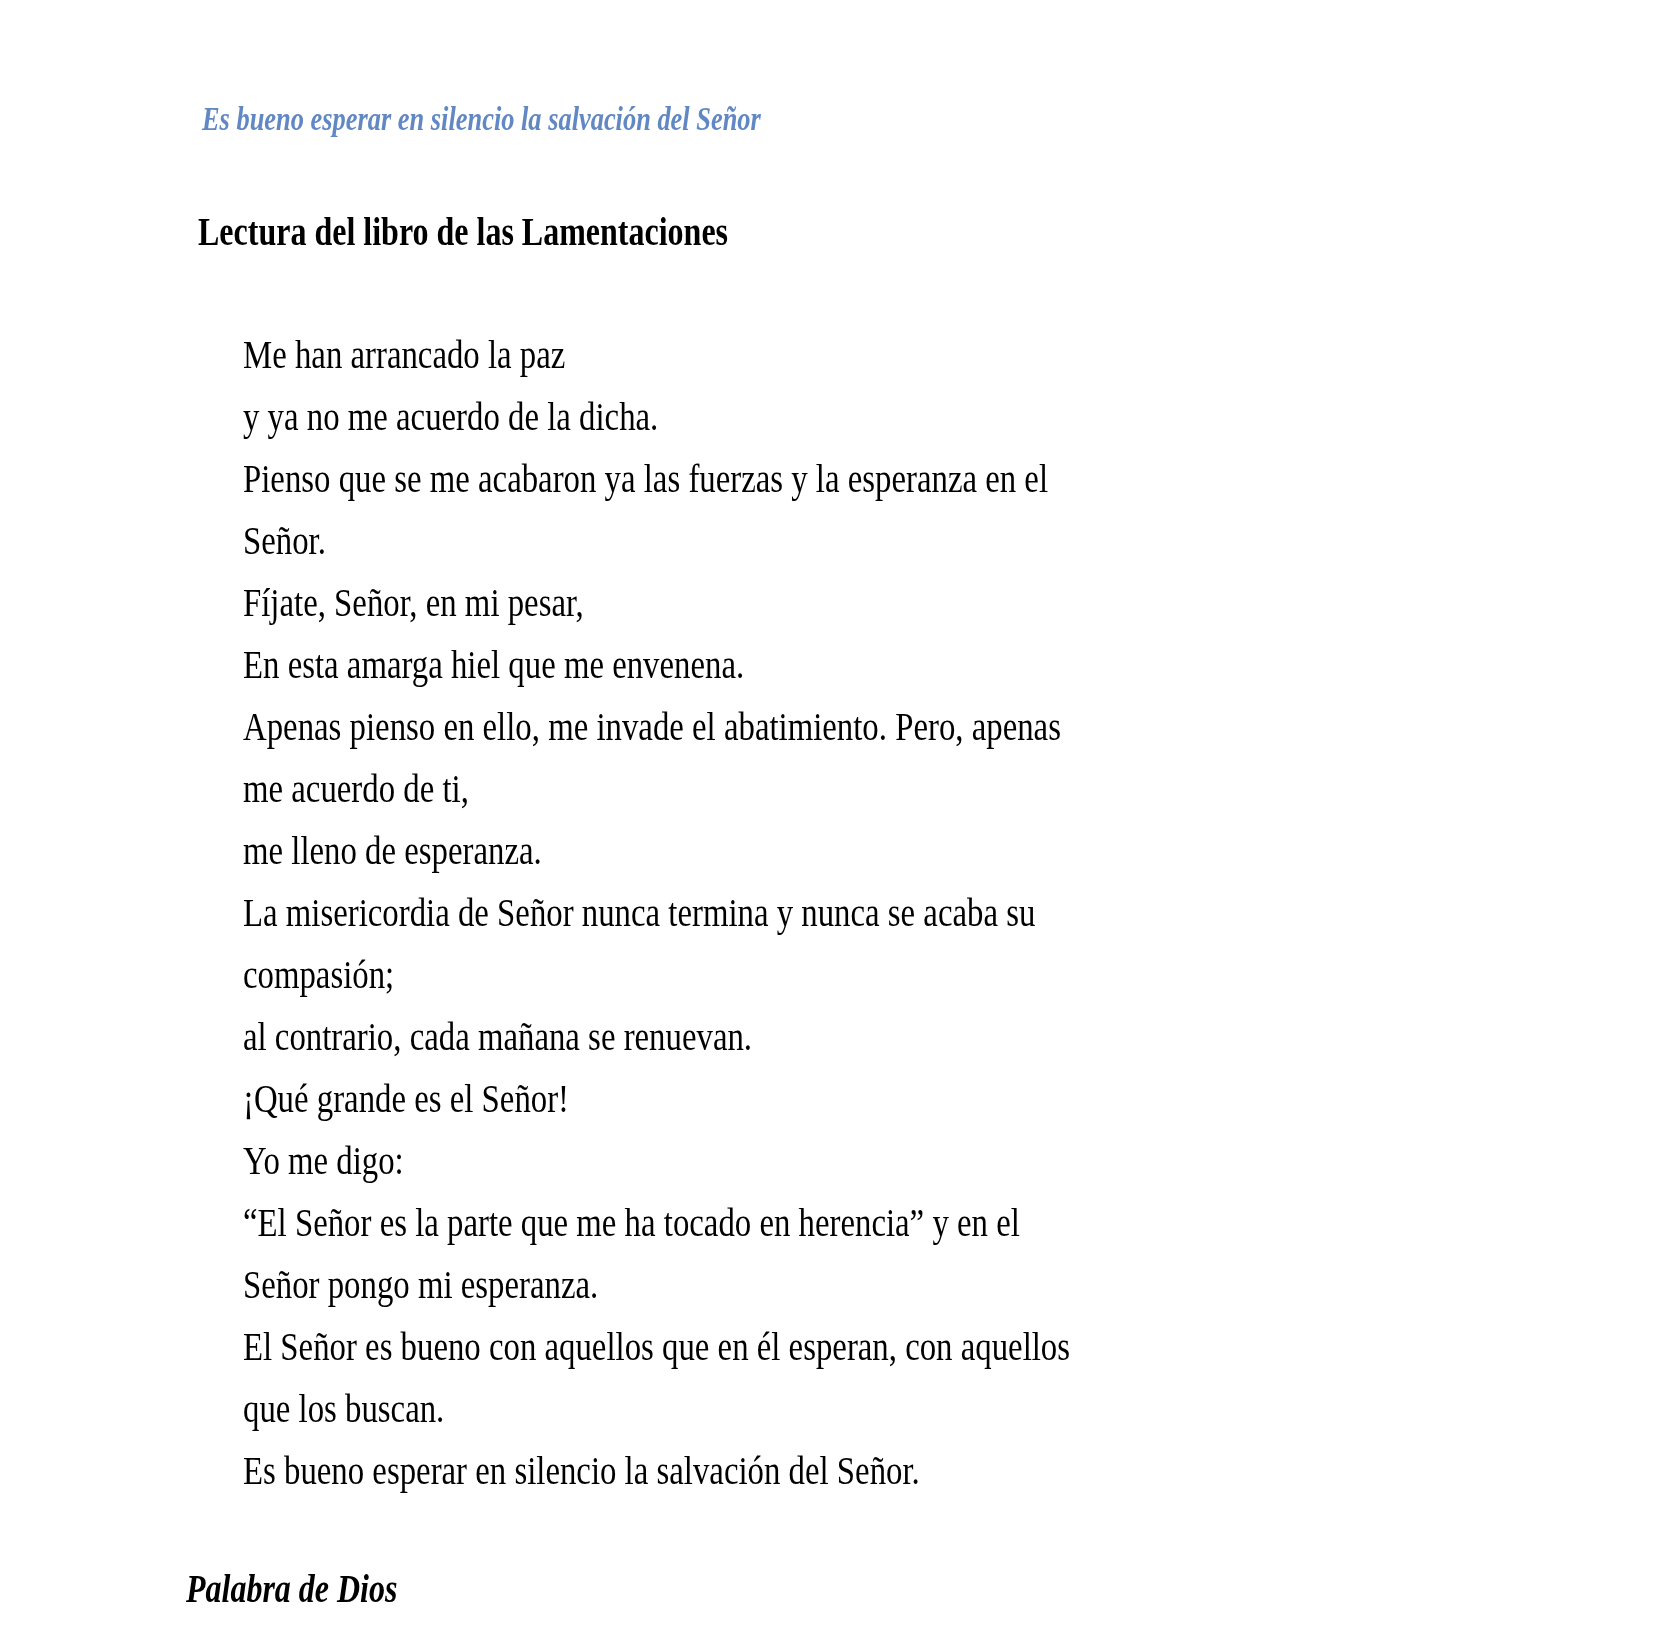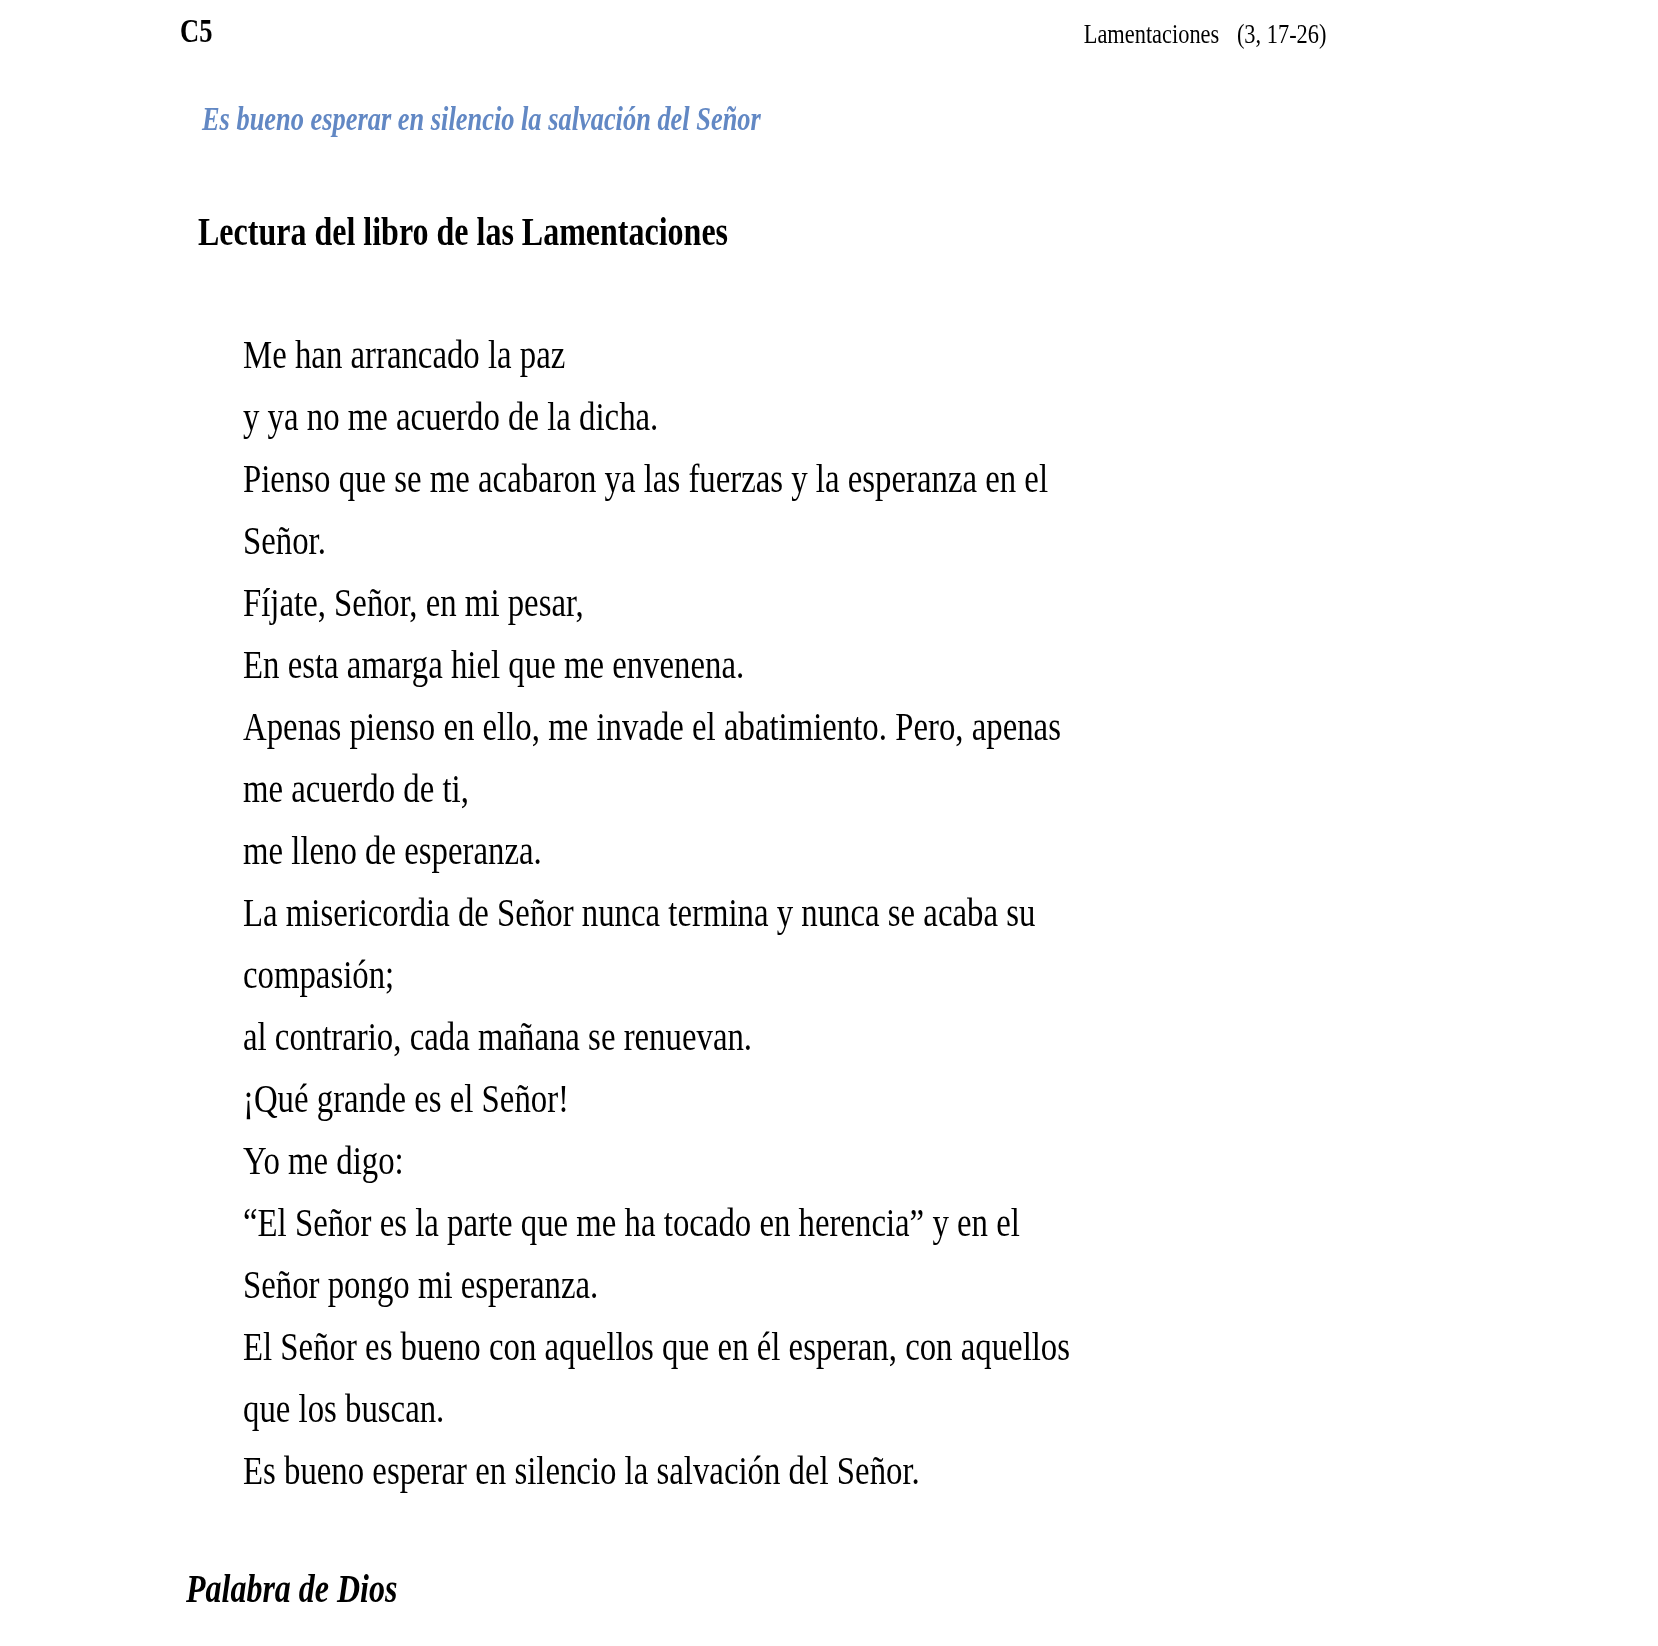--- a/index.html
+++ b/index.html
@@ -111,26 +111,20 @@
     transform: scaleX(0.82);
     transform-origin: left center;
     line-height: 1.2;
   }
 </style>
 </head>
 <body>
 
 <div class="page">
 
-  <div class="running-head">
-    <div class="folio">C5</div>
-    <div class="head-ref">
-      <span class="book">Lamentaciones</span><span>(3, 17-26)</span>
-    </div>
-  </div>
 
   <div class="incipit">Es bueno esperar en silencio la salvación del Señor</div>
 
   <div class="reading-title">Lectura del libro de las Lamentaciones</div>
 
   <div class="scripture">
     <div class="verse-line">Me han arrancado la paz</div>
     <div class="verse-line">y ya no me acuerdo de la dicha.</div>
     <div class="verse-line">Pienso que se me acabaron ya las fuerzas y la esperanza en el</div>
     <div class="verse-line">Señor.</div>

